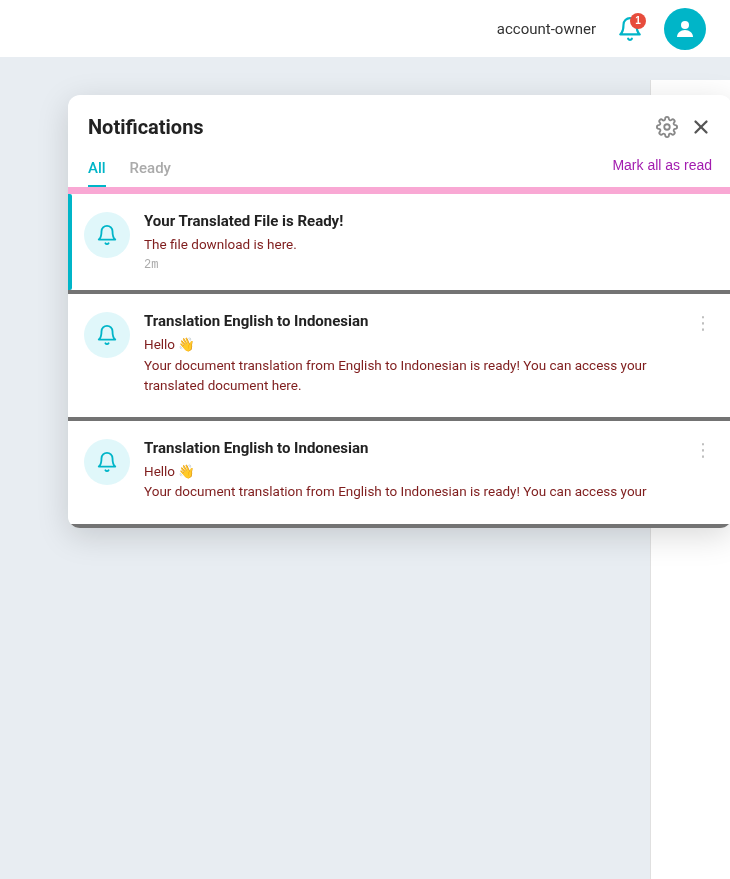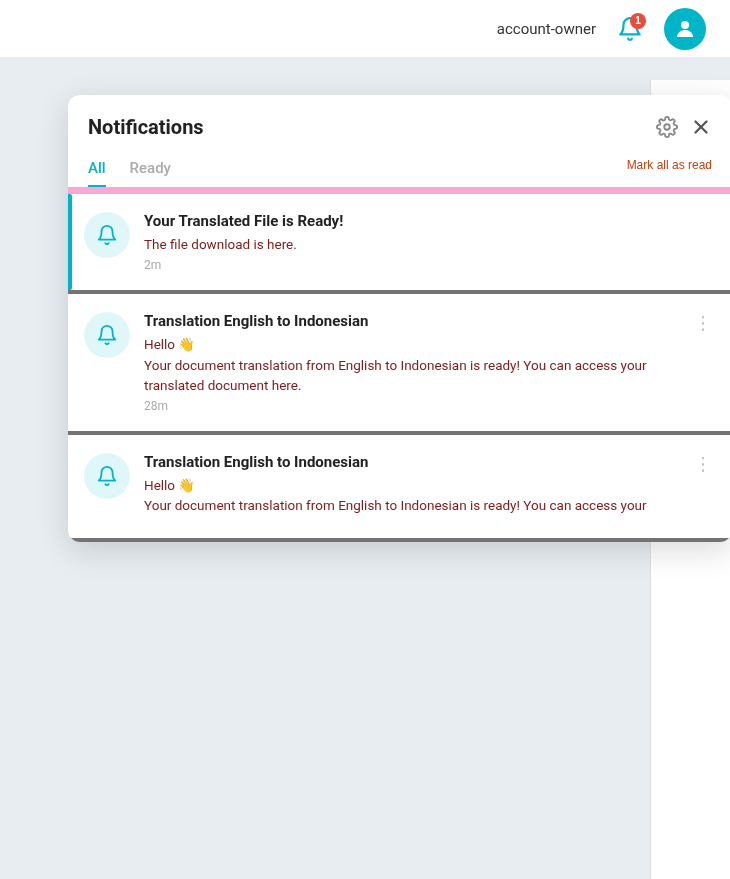--- a/index.html
+++ b/index.html
@@ -163,22 +163,22 @@
       font-weight: 500;
     }
 
     .tab.active {
       color: #00b5c8;
       border-bottom-color: #00b5c8;
     }
 
     .mark-all {
       margin-left: auto;
-      font-size: 12px;
-      color: #c2410c;
+      font-size: 14px;
+      color: #a21caf;
       cursor: pointer;
       padding-bottom: 8px;
       background: transparent;
       border: none;
     }
 
     
     .notifications-list {
       max-height: 660px;
       overflow-y: scroll;
@@ -249,20 +249,21 @@
       font-size: 13.5px;
       color: #7f1d1d;
       line-height: 1.5;
       margin-bottom: 4px;
     }
 
     .notif-time {
       font-size: 12px;
       color: #aaa;
       margin-top: 4px;
+      font-family: Liberation Mono, monospace;
     }
 
     .notif-menu-btn {
       background: transparent;
       border: none;
       cursor: pointer;
       color: #bbb;
       font-size: 18px;
       padding: 0 4px;
       align-self: flex-start;
@@ -338,21 +339,20 @@
     <div class="notif-item">
       <div class="notif-icon-wrap">
         <svg width="22" height="22" viewBox="0 0 24 24" fill="none" stroke="#00b5c8" stroke-width="2" stroke-linecap="round" stroke-linejoin="round">
           <path d="M18 8A6 6 0 0 0 6 8c0 7-3 9-3 9h18s-3-2-3-9"></path>
           <path d="M13.73 21a2 2 0 0 1-3.46 0"></path>
         </svg>
       </div>
       <div class="notif-content">
         <div class="notif-title">Translation English to Indonesian</div>
         <div class="notif-body">Hello 👋<br>Your document translation from English to Indonesian is ready! You can access your translated document here.</div>
-        <div class="notif-time">28m</div>
       </div>
       <button class="notif-menu-btn">⋮</button>
     </div>
 
     <div class="notif-item">
       <div class="notif-icon-wrap">
         <svg width="22" height="22" viewBox="0 0 24 24" fill="none" stroke="#00b5c8" stroke-width="2" stroke-linecap="round" stroke-linejoin="round">
           <path d="M18 8A6 6 0 0 0 6 8c0 7-3 9-3 9h18s-3-2-3-9"></path>
           <path d="M13.73 21a2 2 0 0 1-3.46 0"></path>
         </svg>

